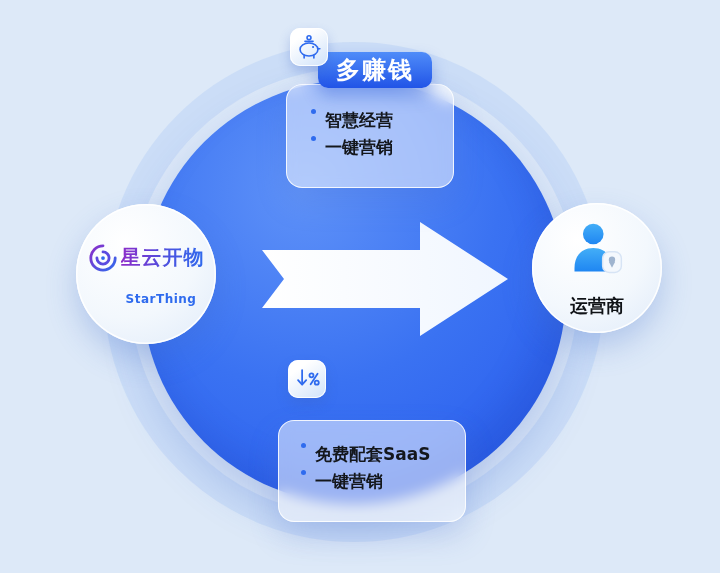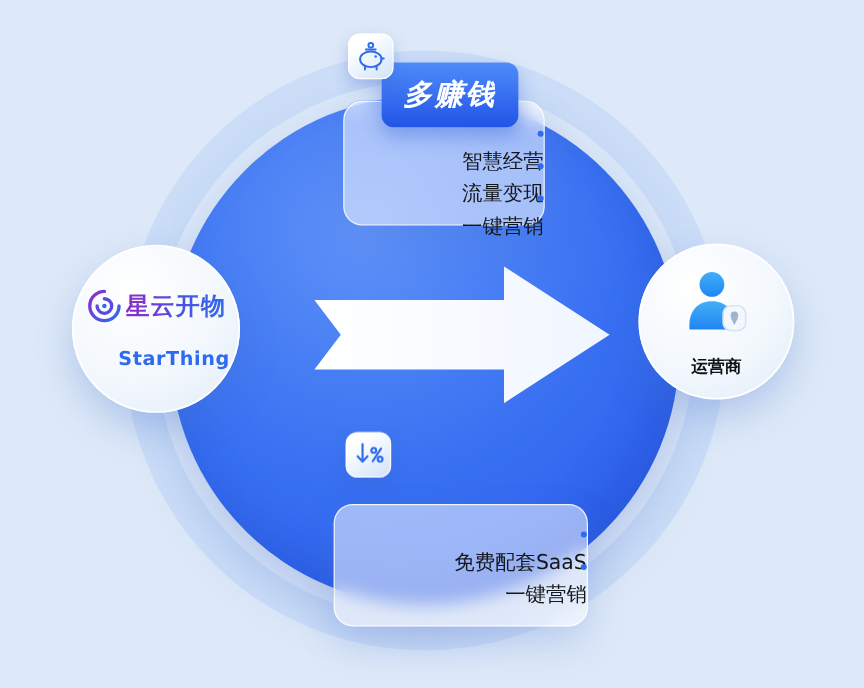--- a/index.html
+++ b/index.html
@@ -30,44 +30,43 @@
   .arrow-svg { position:absolute; left:0; top:0; z-index:2; }
 
   
   .glass-node {
     position:absolute; border-radius:50%;
     background:radial-gradient(circle at 35% 28%, #ffffff 0%, #f3f8fd 55%, #dfeaf9 100%);
     box-shadow:0 14px 30px rgba(70,110,200,0.28), inset 0 0 0 1.5px rgba(255,255,255,0.9);
     display:flex; flex-direction:column; align-items:center; justify-content:center;
     z-index:3;
   }
-  .node-left  { left:60px;  top:204px; width:140px; height:140px;gap:18px; }
+  .node-left  { left:76px;  top:204px; width:140px; height:140px;gap:18px; }
   .node-right { left:532px; top:203px; width:130px; height:130px; }
 
   .logo-row { display:flex; align-items:center; gap:3px; }
   .logo-text-cn {
     font-size:20px; font-weight:bold; letter-spacing:1px;
     background:linear-gradient(90deg,#8d2cc9 0%,#4b52e0 55%,#2f6bee 100%);
     -webkit-background-clip:text; background-clip:text; color:transparent;
   }
   .logo-text-en {
-    font-size:16px; font-weight:bold; color:#2f6bee; letter-spacing:0.5px;
+    font-size:12px; font-weight:bold; color:#2f6bee; letter-spacing:0.5px;
     margin-top:1px; margin-left:30px;
   }
-  .operator-label { font-size:14px; font-weight:bold; color:#101317; margin-top:15px; }
+  .operator-label { font-size:18px; font-weight:bold; color:#101317; margin-top:15px; }
 
   
   .pill {
-    position:absolute; height:54px; width:114px; border-radius:10px;
+    position:absolute; height:36px; width:114px; border-radius:10px;
     background:linear-gradient(180deg,#4f8cf9,#2154e7);
     color:#fff; font-size:24px; font-weight:bold; letter-spacing:2px;
     display:flex; align-items:center; justify-content:center;
     box-shadow:0 8px 16px rgba(30,80,210,0.35);
     z-index:6;
-    font-style:italic;
   }
   .pill-top    { left:318px; top:52px; }
   .pill-bottom { left:283px; top:389px; }
 
   
   .icon-tile {
     position:absolute; width:38px; height:38px; border-radius:10px;
     background:linear-gradient(145deg,#ffffff 25%,#cfe2fa 100%);
     box-shadow:0 6px 12px rgba(60,100,200,0.30), inset 0 0 0 1px rgba(255,255,255,0.85);
     display:flex; align-items:center; justify-content:center;
@@ -79,26 +78,26 @@
   
   .card {
     position:absolute; border-radius:16px;
     background:rgba(255,255,255,0.52);
     border:1.5px solid rgba(255,255,255,0.85);
     backdrop-filter:blur(7px); -webkit-backdrop-filter:blur(7px);
     box-shadow:0 14px 30px rgba(80,120,210,0.22);
     z-index:5;
   }
   .card-top    { left:286px; top:84px;  width:168px; height:104px; padding:24px 0 0 24px; }
-  .card-bottom { left:278px; top:420px; width:212px; height:102px; padding:22px 0 0 6px; }
+  .card-bottom { left:278px; top:420px; width:188px; height:102px; padding:22px 0 0 22px; }
 
   .benefit-list { list-style:none; }
   .benefit-list li {
-    display:flex; align-items:flex-end; gap:9px; height:27px;
-    font-size:17px; color:#14171c; font-weight:400;flex-direction:column;
+    display:flex; align-items:flex-start; gap:9px; height:27px;
+    font-size:17px; color:#14171c; font-weight:700;
   }
   .dot { width:5px; height:5px; border-radius:50%; background:#2f6bee; flex:none; }
 </style>
 </head>
 <body>
 
 <div class="stage">
 
   <div class="halo"></div>
   <div class="big-circle"></div>
@@ -151,24 +150,20 @@
   </div>
 
   <div class="card card-top">
     <ul class="benefit-list">
       <li>
         <span class="dot"></span>
         <span>智慧经营</span>
       </li>
       <li>
         <span class="dot"></span>
-        <span>流量变现</span>
-      </li>
-      <li>
-        <span class="dot"></span>
         <span>一键营销</span>
       </li>
     </ul>
   </div>
   <div class="pill pill-top">多赚钱</div>
   <div class="icon-tile tile-top">
     <svg width="26" height="26" viewBox="0 0 32 32">
       <g fill="none" stroke="#2f6bee" stroke-width="2" stroke-linecap="round">
         <circle cx="16" cy="4.6" r="2.4"></circle>
         <path d="M11,9 H21"></path>

